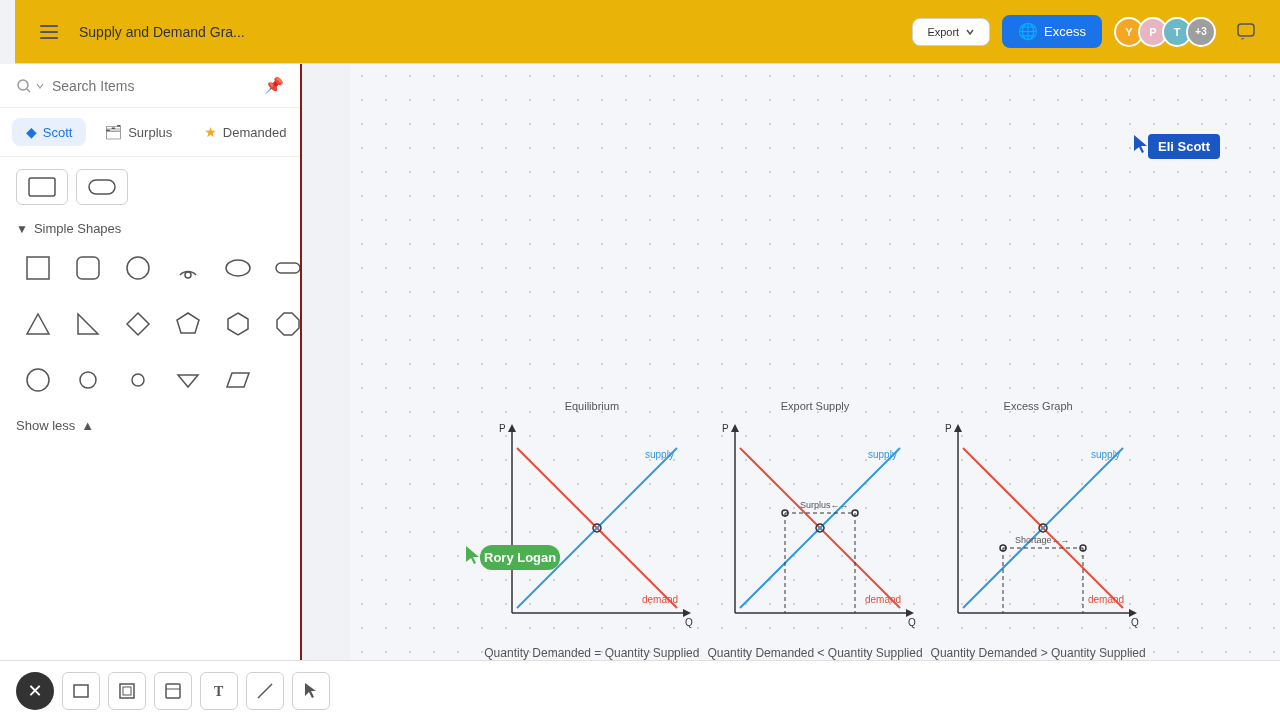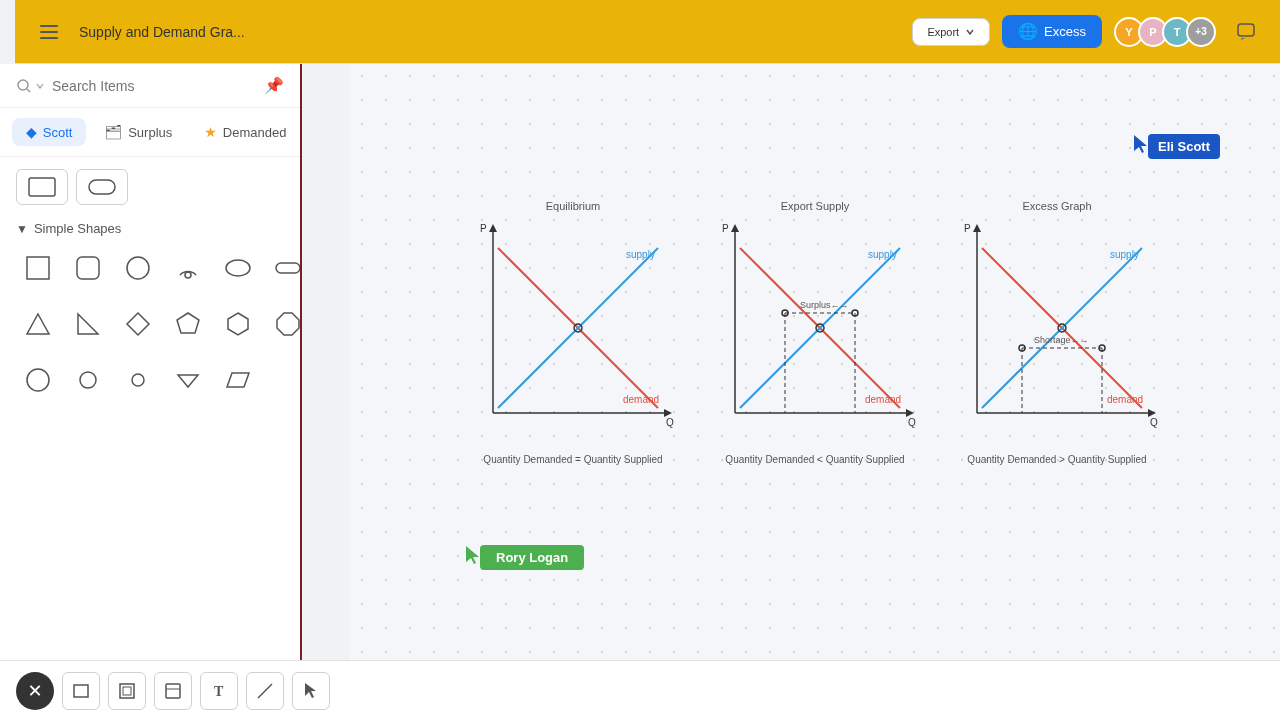--- a/index.html
+++ b/index.html
@@ -136,57 +136,57 @@
       width: 38px; height: 38px; display: flex; align-items: center; justify-content: center;
       border-radius: 6px; cursor: pointer; border: 1px solid #d0d0d0;
       background: #fff; color: #555;
     }
 
     
     .canvas {
       position: absolute; top: 64px; left: 350px; right: 0; bottom: 60px;
       background: #f5f6fa; background-image: radial-gradient(#d0d0d0 1px, transparent 1px);
       background-size: 24px 24px;
-      display: flex; align-items: center; justify-content: center;
+      display: flex; align-items: flex-end; justify-content: center;
       overflow: hidden;
     }
 
     
     .diagram-container {
       position: relative; width: 680px; margin-top: -60px;
     }
     .diagram-title {
       text-align: center; font-size: 22px; font-weight: 700; color: #222;
       margin-bottom: 30px;
     }
     .charts-row {
-      display: flex; gap: 32px; justify-content: center;
+      display: flex; gap: 8px; justify-content: center;
     }
     .chart-wrap { text-align: center; }
     .chart-label-top { font-size: 11px; color: #555; margin-bottom: 6px; font-weight: 500; }
-    .chart-caption { font-size: 10px; color: #555; margin-top: 12px; }
+    .chart-caption { font-size: 12px; color: #555; margin-top: 4px; }
 
     
     .cursor-label {
       position: absolute; z-index: 200;
     }
     .eli-cursor {
       top: 70px; right: 60px;
     }
     .eli-label {
       background: #1a56c4; color: #fff; padding: 5px 10px;
       border-radius: 4px; font-size: 13px; font-weight: 600;
       white-space: nowrap;
     }
     .rory-cursor {
       bottom: 90px; left: 130px;
     }
     .rory-label {
-      background: #4caf50; color: #fff; padding: 5px 16px;
-      border-radius: 4px; font-size: 13px; font-weight: 600;
+      background: #4caf50; color: #fff; padding: 5px 4px;
+      border-radius: 12px; font-size: 13px; font-weight: 600;
       white-space: nowrap;
     }
   </style>
 </head>
 <body>
 
 <div class="header">
   <button class="menu-btn">
     <svg width="18" height="18" viewBox="0 0 18 18">
       <rect y="2" width="18" height="2" rx="1" fill="#555"></rect>
@@ -364,20 +364,24 @@
             <polygon points="13,20 3,8 23,8" fill="none" stroke="#555" stroke-width="1.5"></polygon>
           </svg>
       </div>
       <div class="shape-item">
         <svg viewBox="0 0 26 26">
             <polygon points="7,6 24,6 19,20 2,20" fill="none" stroke="#555" stroke-width="1.5"></polygon>
           </svg>
       </div>
     </div>
 
+    <div class="show-less-btn">
+      <span>Show less</span>
+      <span>▲</span>
+    </div>
   </div>
 
   <div class="sidebar-bottom">
     <button class="bottom-btn">
       <span>⊞</span>
       <span>All Shapes</span>
     </button>
     <button class="bottom-btn">
       <span>⊟</span>
       <span>Templates</span>

